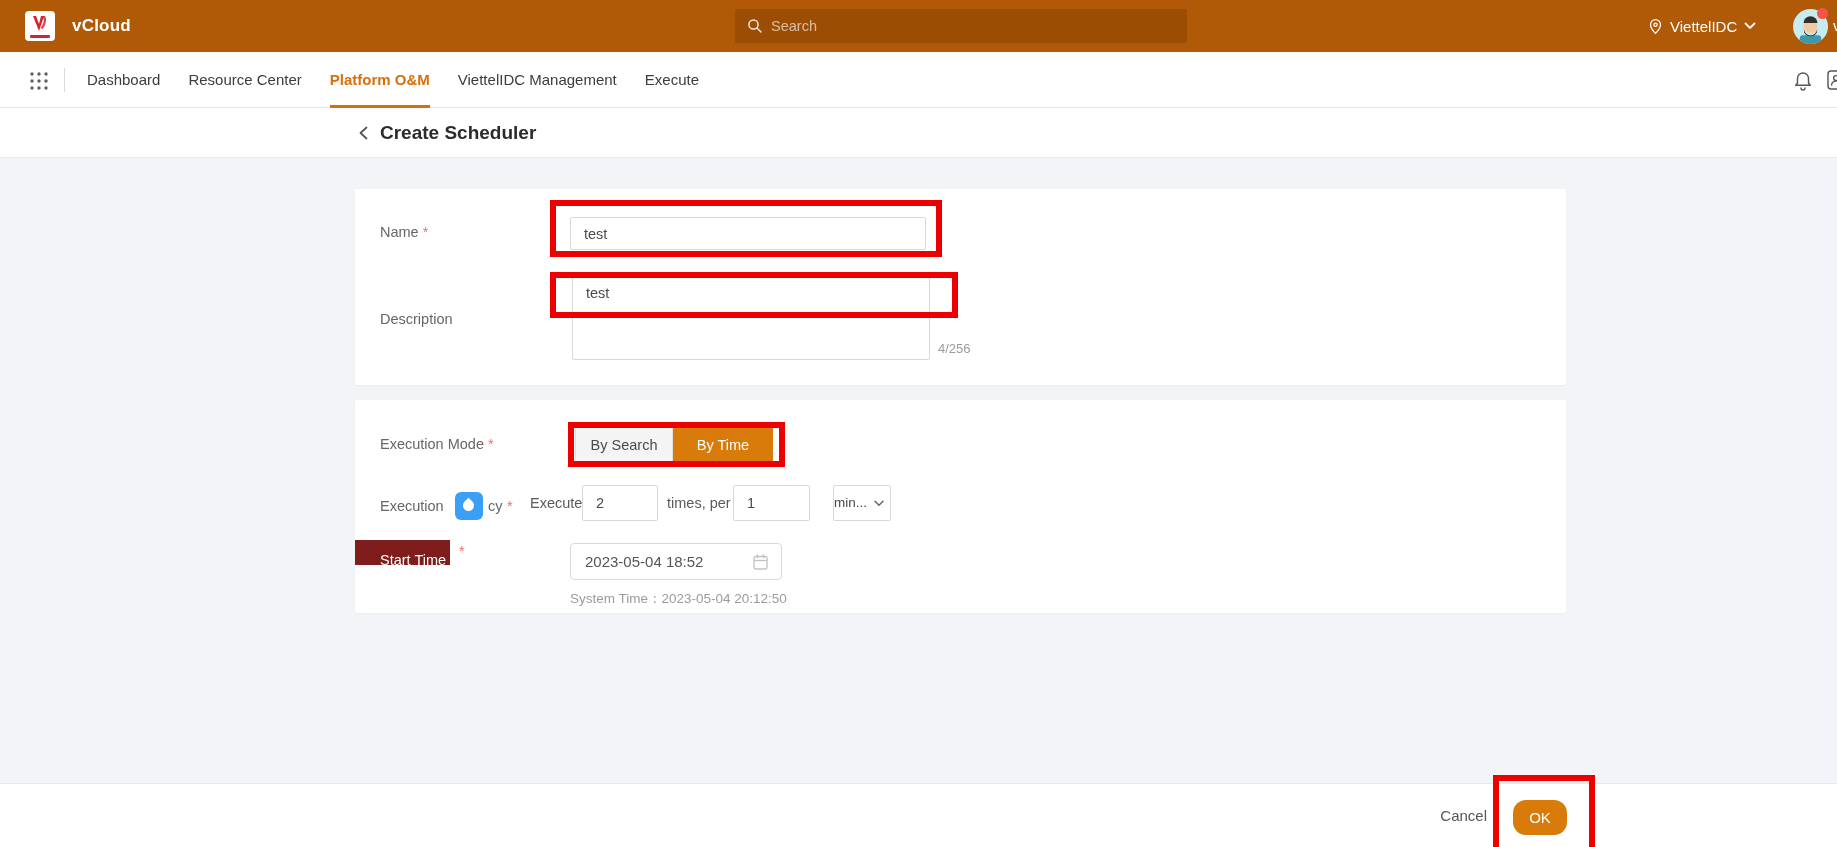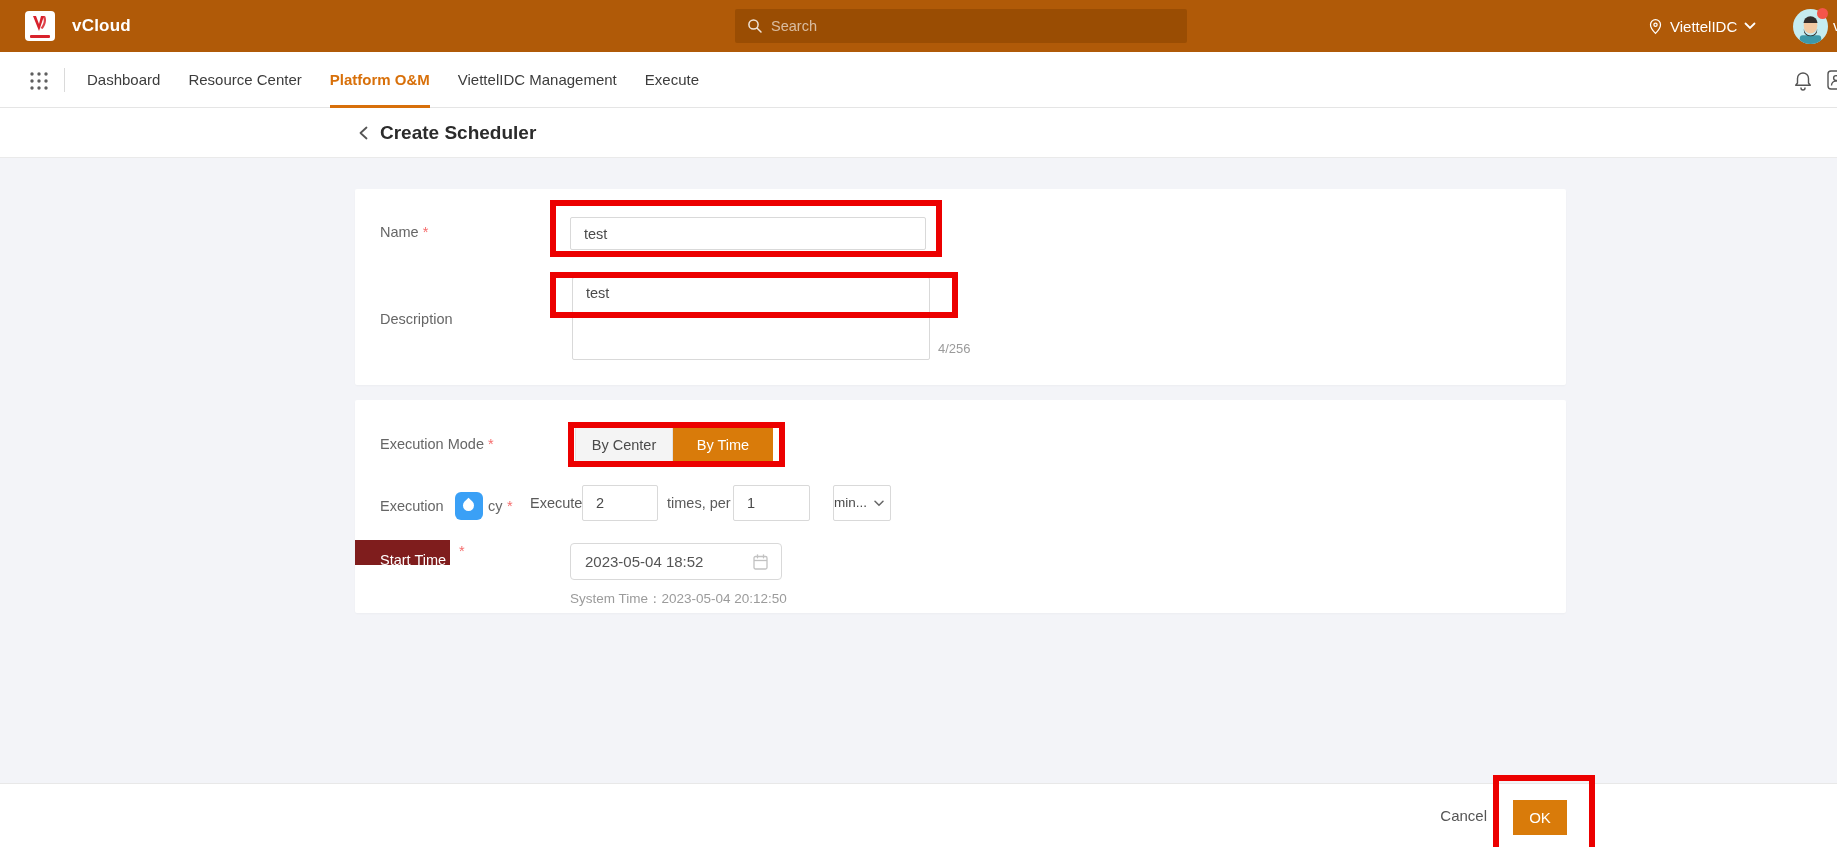--- a/index.html
+++ b/index.html
@@ -88,21 +88,21 @@
   .start-star { position:absolute; left:104px; top:143px; font-size:14.5px; color:#F56C6C; }
   .date-input { position:absolute; left:215px; top:143px; width:212px; height:37px; border:1px solid #D9D9D9; border-radius:4px; background:#fff; }
   .date-input .date-val { position:absolute; left:14px; top:0; line-height:35px; font-size:15px; color:#555; }
   .date-input svg { position:absolute; right:13px; top:10px; }
   .sys-line { position:absolute; left:215px; top:190px; font-size:13.5px; color:#9B9B9B; }
   
   .footer { position:absolute; left:0; top:783px; width:1837px; height:64px; background:#fff; border-top:1px solid #E8E8E8; }
   .cancel-btn { position:absolute; right:350px; top:0; line-height:64px; font-size:15px; color:#555; cursor:pointer; }
   .ok-btn {
     position:absolute; right:270px; top:16px; width:54px; height:35px; background:#D97B0A; color:#fff;
-    border:none; border-radius:0; font-size:15px; font-family:inherit; cursor:pointer;
+    border:none; border-radius:13px; font-size:15px; font-family:inherit; cursor:pointer;
   }
   
   .anno { position:absolute; border:6px solid #EC0000; z-index:10; pointer-events:none; }
   .anno1 { left:550px; top:200px; width:392px; height:57px; }
   .anno2 { left:550px; top:272px; width:408px; height:46px; }
   .anno3 { left:568px; top:422px; width:217px; height:45px; }
   .anno4 { left:1493px; top:775px; width:102px; height:78px; }
 </style>
 </head>
 <body>
@@ -210,21 +210,21 @@
     <div class="f-label" style="left:25px; top:94px;margin-top:28px;">Description</div>
     <textarea class="desc-area" style="">test</textarea>
     <div class="counter">4/256</div>
   </div>
 
   <div class="card card2">
     <div class="f-label" style="left:25px; top:36px;">
       <span>Execution Mode</span><span class="req">*</span>
     </div>
     <div class="toggle">
-      <div class="opt opt-cycle">By Center</div>
+      <div class="opt opt-cycle">By Search</div>
       <div class="opt opt-time">By Time</div>
     </div>
 
     <div class="f-label freq-prefix">Execution</div>
     <div class="f-label freq-suffix">cy</div>
     <div class="freq-star">*</div>
 
     <div class="exec-text lbl-execute">Execute</div>
     <input class="txt-input mini-input in-times" type="text" value="2" style="">
     <div class="exec-text lbl-timesper">times, per</div>

